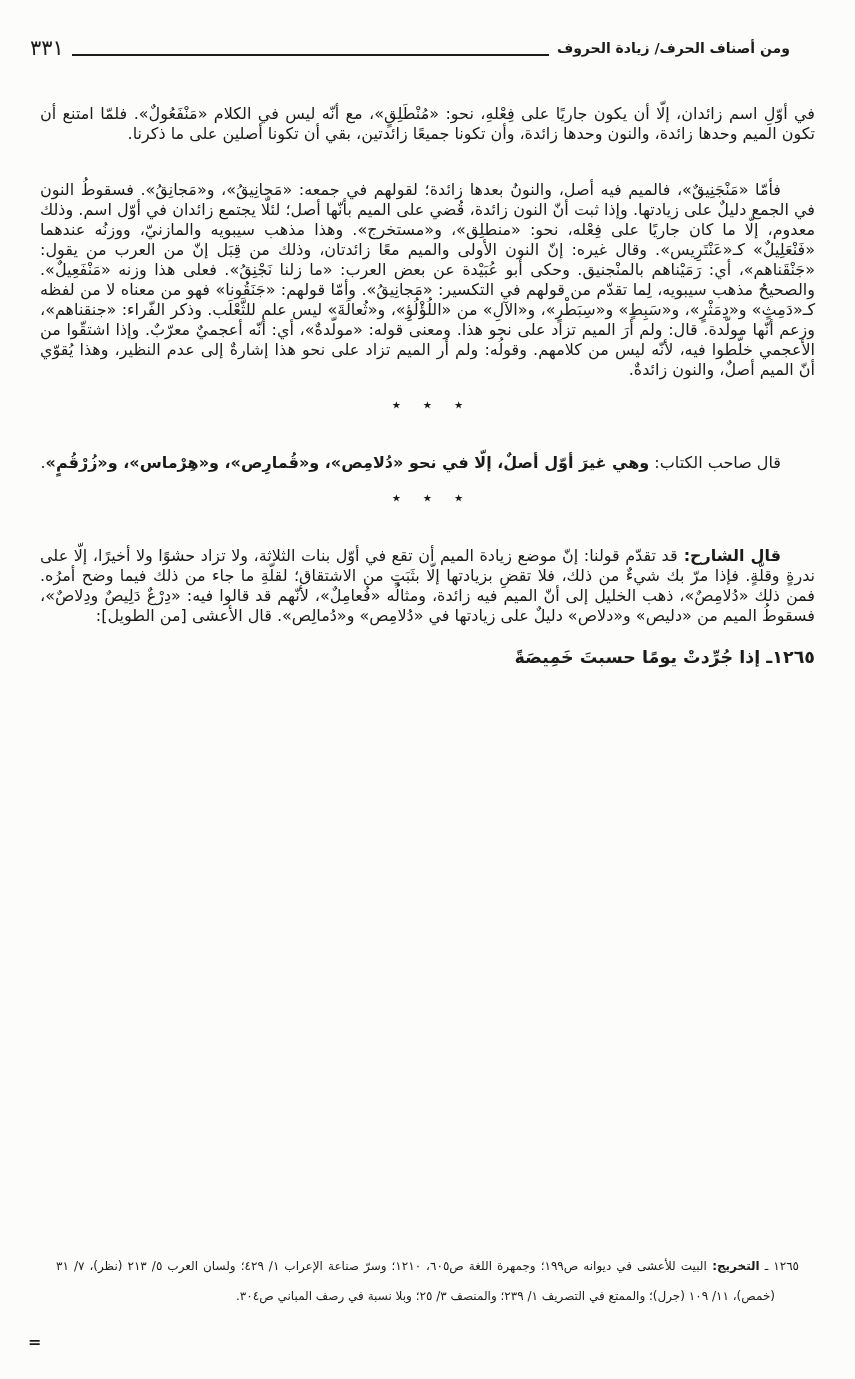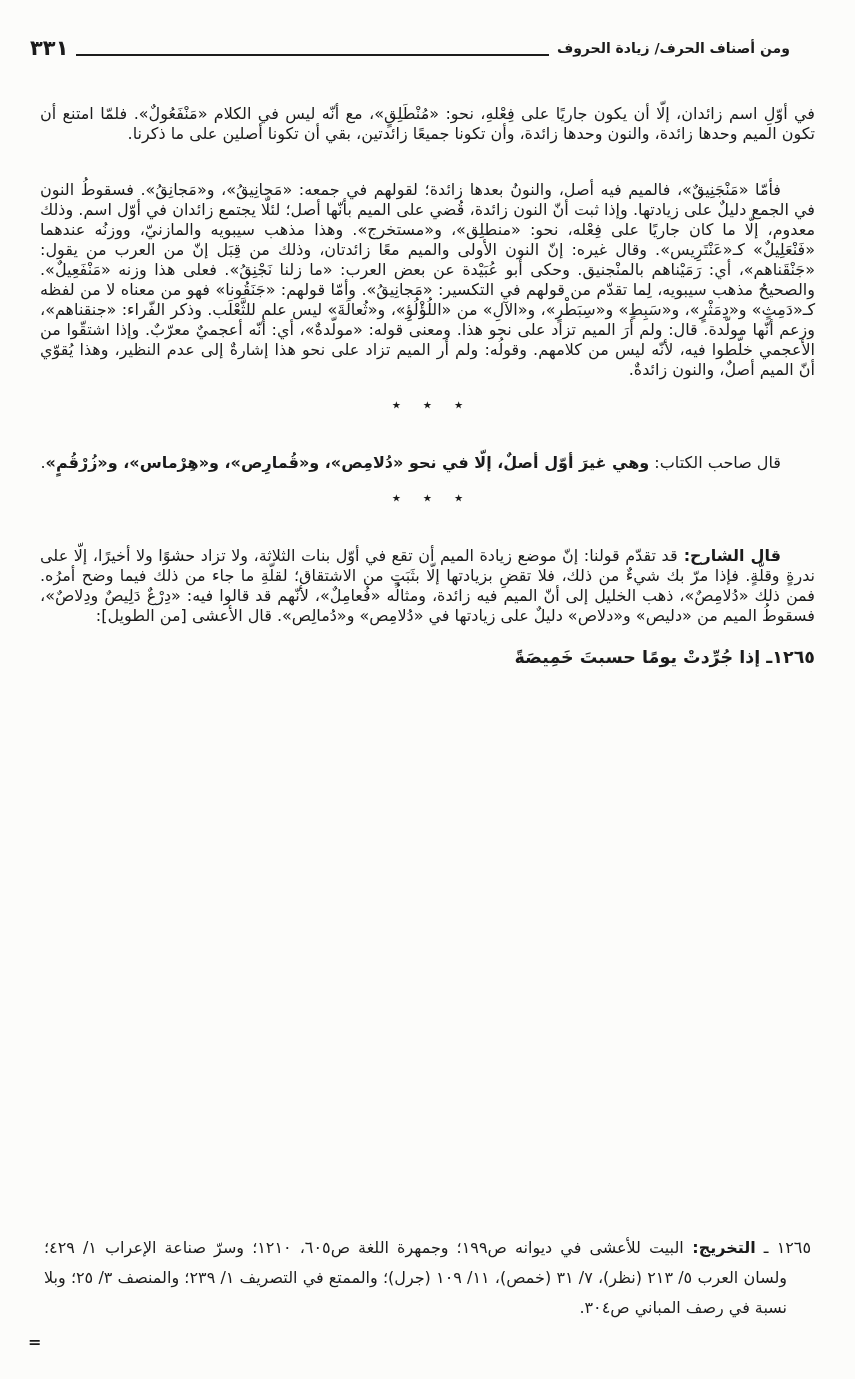--- a/index.html
+++ b/index.html
@@ -32,21 +32,21 @@
     margin-right: 25px;  
     white-space: nowrap;
   }
   .header-rule {
     flex: 1;
     border-bottom: 2px solid #1c1c1c;
     transform: translateY(7px);
     margin: 0 8px;
   }
   .page-number {
-    font-weight: bold;
+    font-weight: normal;
     font-size: 21px;
     letter-spacing: 2px;
     white-space: nowrap;
   }
   
   .body-content { }
   .para {
     font-size: 16px;
     line-height: 20px;
     text-align: justify;
@@ -74,24 +74,24 @@
   .hemistich { white-space: nowrap; }
   .verse-number { font-weight: bold; }
   
   .footnotes {
     position: absolute;
     left: 40px;
     right: 40px;
     bottom: 52px;
   }
   .footnote {
-    font-size: 16px;
+    font-size: 12px;
     line-height: 30px;
     text-align: justify;
-    margin: 4px;
+    margin: 16px;
     padding-right: 24px;  
     text-indent: -24px;
   }
   .continuation-mark {
     position: absolute;
     left: 28px;
     bottom: 28px;
     font-size: 16px;
     font-weight: bold;
     color: #1b1b1b;

